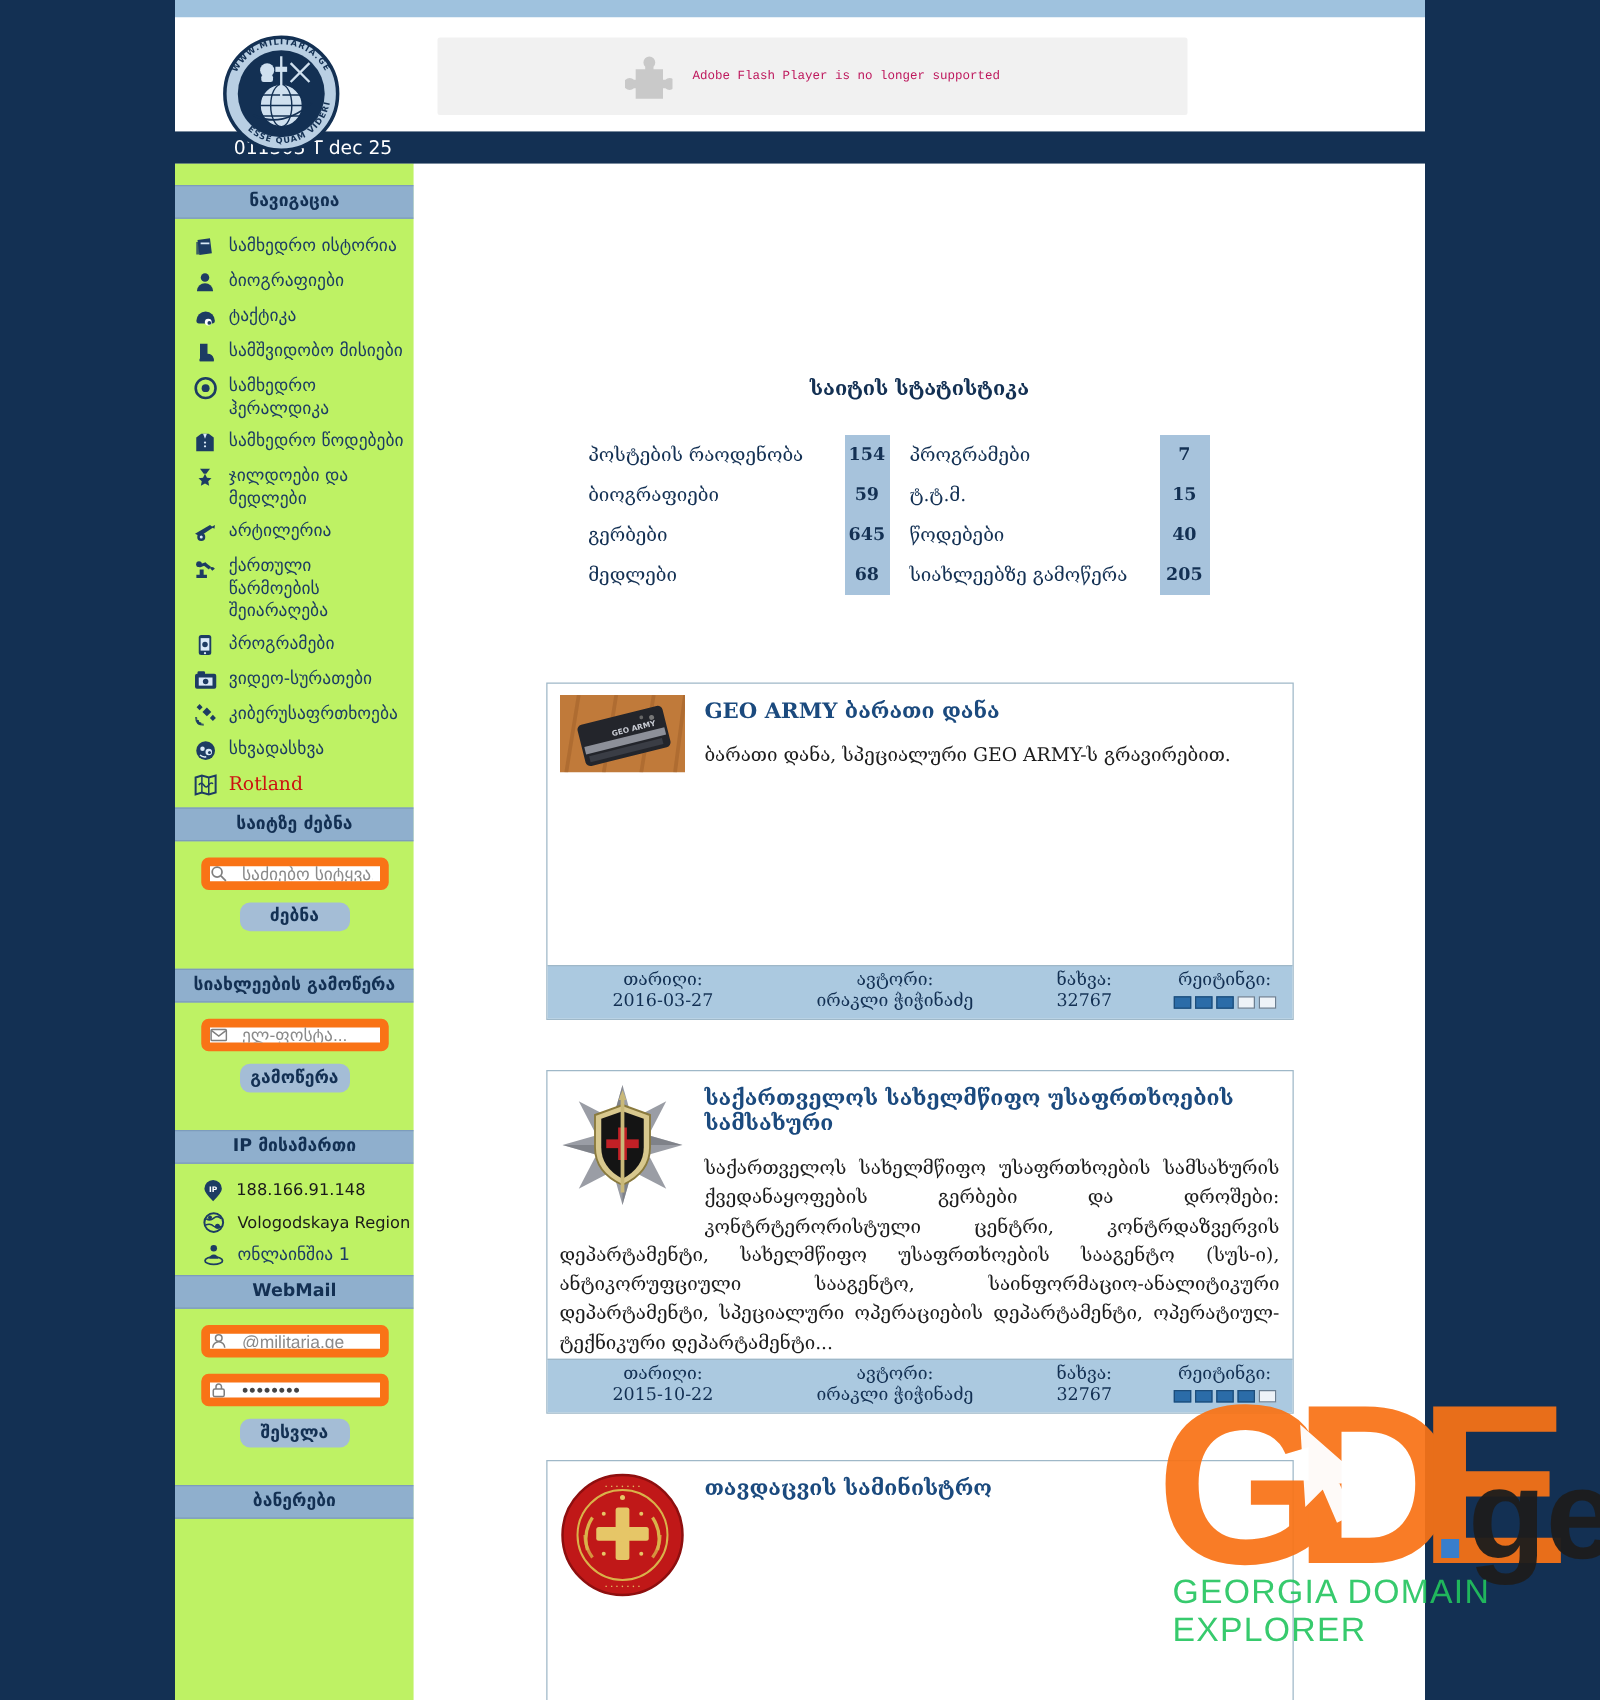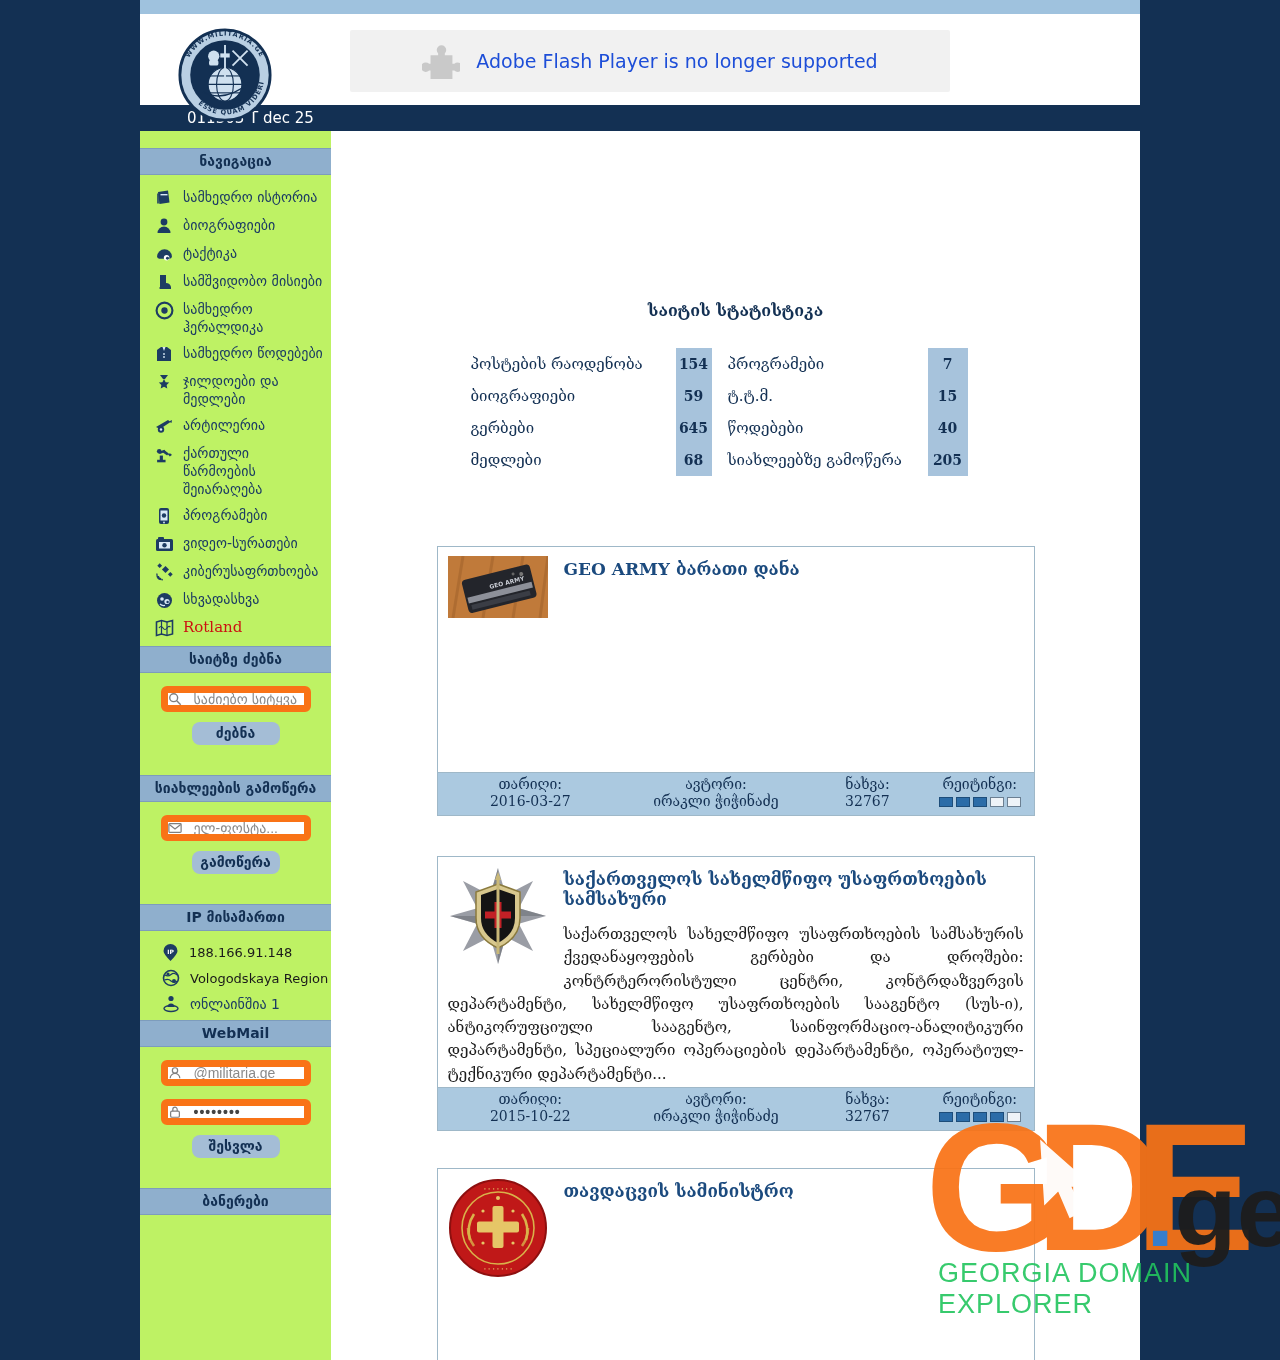--- a/index.html
+++ b/index.html
@@ -6,21 +6,21 @@
   body{
     width:1280px;height:1360px;position:relative;overflow:hidden;
     background:#133053;font-family:"DejaVu Sans",sans-serif;
   }
   .page-center{position:absolute;left:140px;top:0;width:1000px;height:1360px;background:#fff;}
   .top-strip{height:14px;background:#9fc2de;}
   .header-band{height:91px;background:#ffffff;position:relative;}
   .logo{position:absolute;left:38px;top:14px;width:94px;height:94px;z-index:5;}
   .flash-box{position:absolute;left:210px;top:16px;width:600px;height:62px;background:#f1f1f1;
     display:flex;align-items:center;justify-content:center;gap:16px;border-radius:2px;}
-  .flash-text{color:#1d4ed8;font-size:19px;}
+  .flash-text{color:#be185d;font-size:10px;font-family:Liberation Mono, monospace;}
   .date-bar{height:26px;background:#133053;color:#ffffff;font-size:15px;line-height:26px;padding-left:47px;}
   .content-row{display:flex;height:1229px;}
   
   .sidebar{width:191px;background:#bef264;flex-shrink:0;}
   .side-header{background:#8fafcd;border-top:1px solid #7d9cbc;border-bottom:1px solid #7d9cbc;
     height:25px;line-height:25px;text-align:center;color:#133053;font-weight:bold;font-size:14px;}
   .side-header.first{margin-top:17px;}
   .nav-list{list-style:none;margin:13px 0 0 0;padding:0 8px 0 14px;}
   .nav-list li{display:flex;align-items:flex-start;gap:9px;margin-bottom:8px;color:#1c3c63;font-size:14px;line-height:18px;cursor:pointer;}
   .nav-ic{width:20px;height:20px;flex-shrink:0;display:flex;align-items:center;justify-content:center;}
@@ -425,20 +425,21 @@
                 <rect x="16" y="16" width="70" height="34" rx="4" fill="#23252b"></rect>
                 <rect x="18" y="34" width="66" height="6" fill="#8d9099"></rect>
                 <rect x="20" y="42" width="60" height="5" fill="#3a3d45"></rect>
                 <text x="42" y="31" font-size="6" fill="#c9ccd4" font-weight="bold">GEO ARMY</text>
                 <circle cx="76" cy="24" r="2" fill="#777"></circle>
                   <circle cx="68" cy="22" r="1.5" fill="#666"></circle>
               </g>
             </svg>
           </div>
           <div class="card-title">GEO ARMY ბარათი დანა</div>
+          <p class="card-text">ბარათი დანა, სპეციალური GEO ARMY-ს გრავირებით.</p>
         </div>
         <div class="card-footer">
           <div>
             <div class="fl">თარიღი:</div>
             <div class="fl">2016-03-27</div>
           </div>
           <div>
             <div class="fl">ავტორი:</div>
             <div class="fl">ირაკლი ჭიჭინაძე</div>
           </div>

